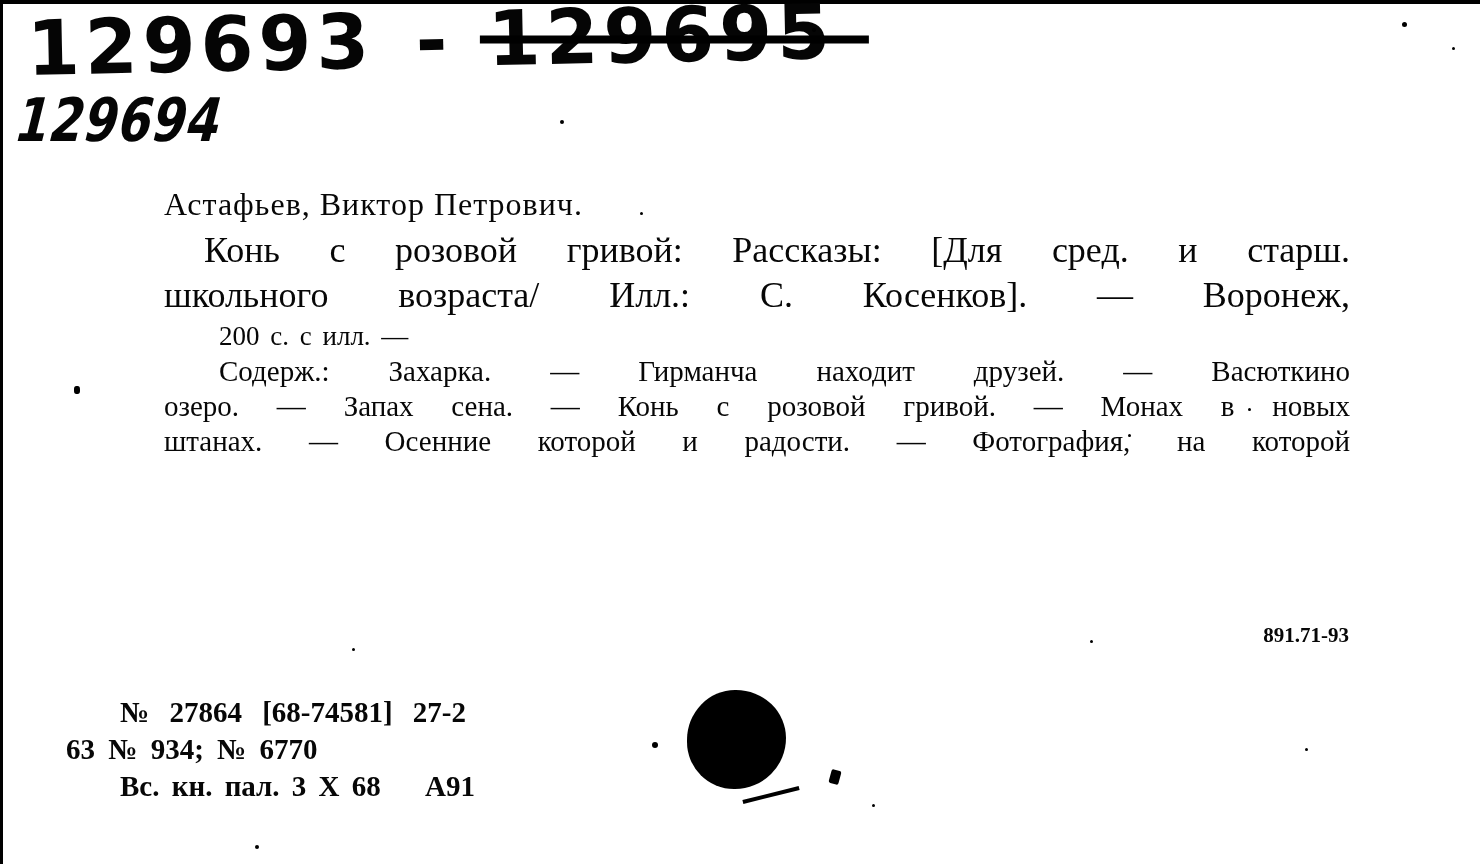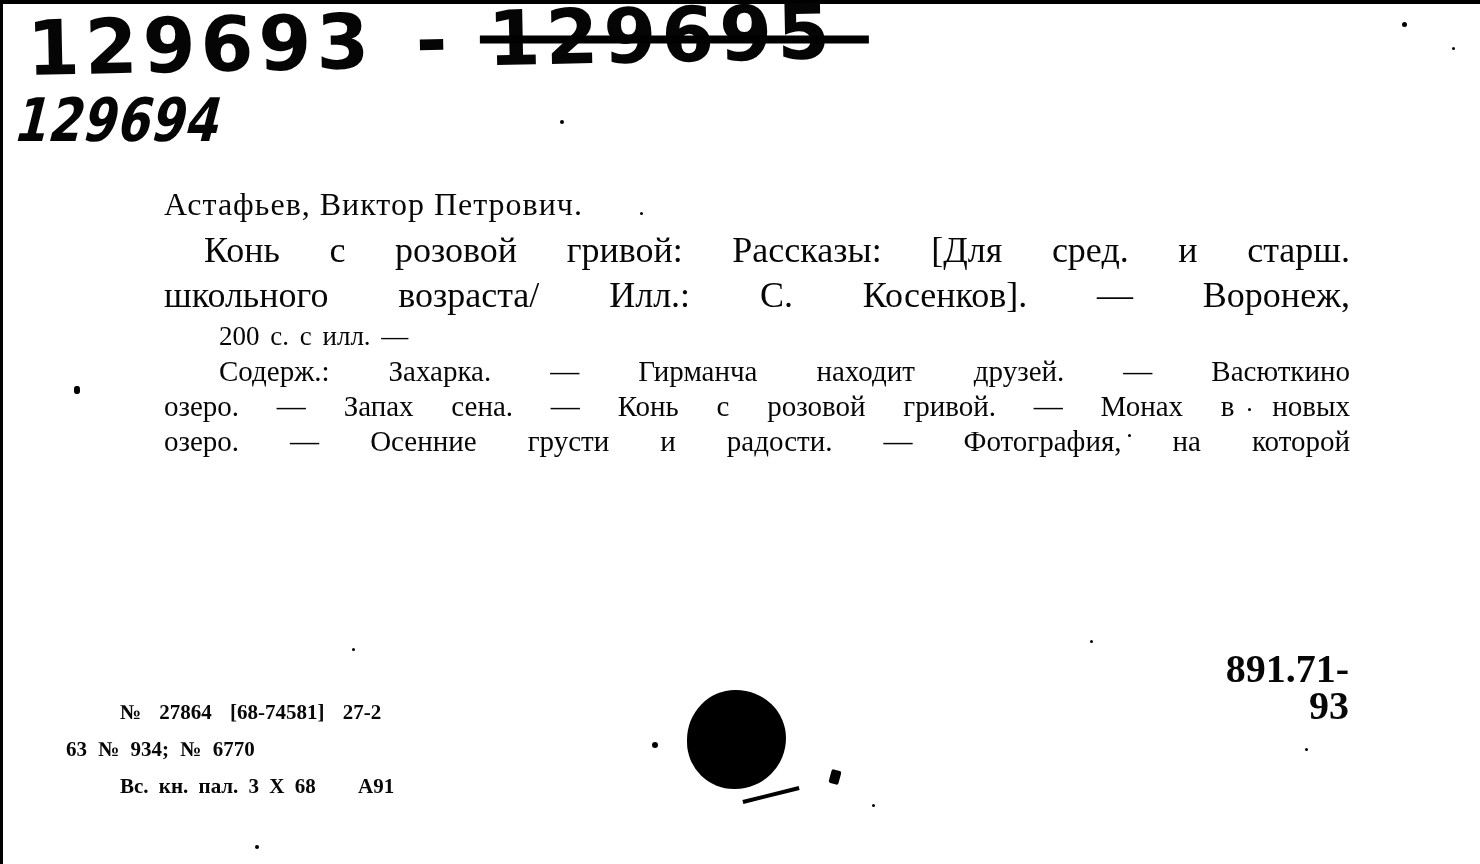--- a/index.html
+++ b/index.html
@@ -52,29 +52,29 @@
   .line.c { font-size: 29px; line-height: 35px; }
   .j { text-align: justify; text-align-last: justify; }
   .ind1 { padding-left: 40px; }
   .ind2 { padding-left: 55px; }
   .t3 { word-spacing: 7px; }
   .s1, .s2 { word-spacing: 4px; }
   .c4 { word-spacing: 10px; }
 
   
   .class-block {
-    position: absolute; left: 1193px; top: 650px; width: 156px;
-    font-weight: bold; font-size: 40px; line-height: 37px;
+    position: absolute; left: 1193px; top: 617px; width: 156px;
+    font-weight: bold; font-size: 21px; line-height: 37px;
     text-align: right;
   }
 
   
   .footer {
     position: absolute; left: 66px; top: 694px;
-    font-weight: bold; font-size: 21px; line-height: 37px;
+    font-weight: bold; font-size: 29px; line-height: 37px;
     white-space: nowrap;
   }
   .f1 { padding-left: 54px; word-spacing: 13px; }
   .f2 { word-spacing: 6px; }
   .f3 { padding-left: 54px; word-spacing: 5px; }
   .a91 { margin-left: 32px; }
 
   
   .hole {
     position: absolute; left: 687px; top: 690px; width: 99px; height: 99px;
@@ -124,21 +124,21 @@
     <div class="hw-line2">129694</div>
   </div>
 
   <div class="entry">
     <div class="author">Астафьев, Виктор Петрович.</div>
     <div class="line t j ind1">Конь с розовой гривой: Рассказы: [Для сред. и старш.</div>
     <div class="line t j">школьного возраста/ Илл.: С. Косенков]. — Воронеж,</div>
     <div class="line s s1 ind2">200 с. с илл. —</div>
     <div class="line c j ind2">Содерж.: Захарка. — Гирманча находит друзей. — Васюткино</div>
     <div class="line c j">озеро. — Запах сена. — Конь с розовой гривой. — Монах в новых</div>
-    <div class="line c j">озеро. — Осенние грусти и радости. — Фотография, на которой</div>
+    <div class="line c j">штанах. — Осенние которой и радости. — Фотография, на которой</div>
   </div>
 
   <div class="class-block">
     <div>891.71-93</div>
   </div>
 
   <div class="footer">
     <div class="f1">№ 27864 [68-74581] 27-2</div>
     <div class="f2">63 № 934; № 6770</div>
     <div class="f3">

